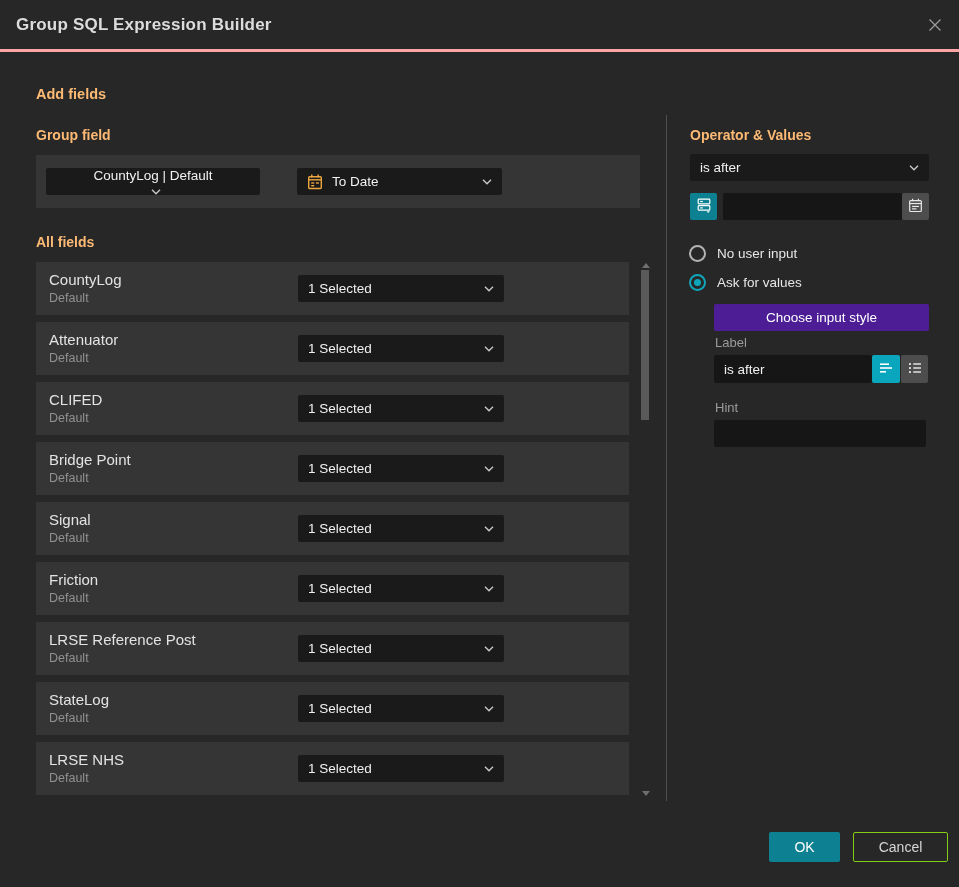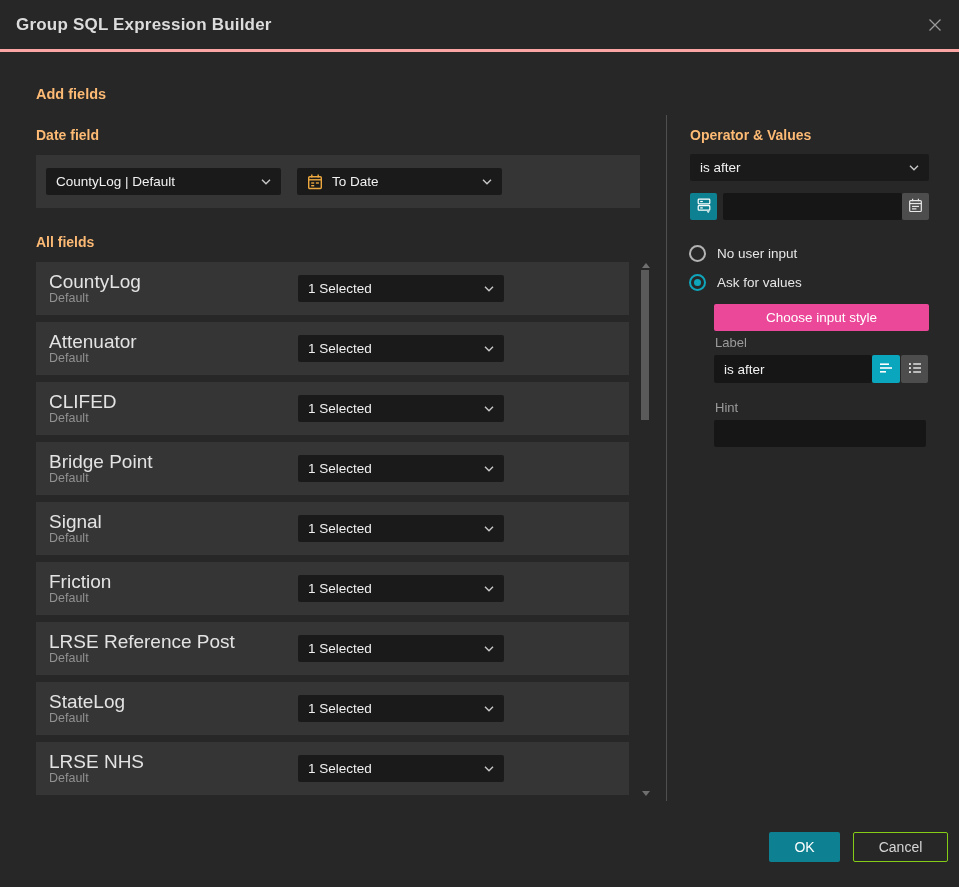--- a/index.html
+++ b/index.html
@@ -20,28 +20,28 @@
   .h-allfields { left:36px; top:234px; }
   .h-operator  { left:690px; top:127px; }
 
   
   .dropdown { background:#1a1a1a; border-radius:2px; display:flex; align-items:center; padding:0 10px; color:#f1f1f1; font-size:13.5px; cursor:pointer; height:27px; }
   .dropdown .dd-label { flex:1 1 auto; white-space:nowrap; overflow:hidden; }
   .dropdown .chev { flex:0 0 auto; margin-left:6px; display:flex; }
 
   
   .main-container { position:absolute; left:36px; top:155px; width:604px; height:53px; background:#353535; }
-  .main-field-select { position:absolute; left:10px; top:13px; width:235px; }
+  .main-field-select { position:absolute; left:10px; top:13px; width:214px;flex-direction:column; }
   .main-date-select  { position:absolute; left:261px; top:13px; width:205px; }
   .cal-amber { margin-right:9px; display:flex; }
 
   
   .fields-list { position:absolute; left:36px; top:262px; width:593px; }
   .field-row { position:relative; height:53px; margin-bottom:7px; background:#353535; }
-  .field-name { position:absolute; left:13px; top:9px; font-size:19px; color:#e3e3e3; }
+  .field-name { position:absolute; left:13px; top:9px; font-size:15px; color:#e3e3e3; }
   .field-sub  { position:absolute; left:13px; top:29px; font-size:12.5px; color:#919191; }
   .row-select { position:absolute; left:262px; top:13px; width:206px; }
 
   
   .scrollbar { position:absolute; left:640px; top:261px; width:12px; height:539px; }
   .sb-up   { position:absolute; left:2px; top:2px; width:0; height:0; border-left:4px solid transparent; border-right:4px solid transparent; border-bottom:5px solid #6f6f6f; }
   .sb-down { position:absolute; left:2px; bottom:4px; width:0; height:0; border-left:4px solid transparent; border-right:4px solid transparent; border-top:5px solid #6f6f6f; }
   .sb-thumb { position:absolute; left:1px; top:9px; width:8px; height:150px; background:#5a5a5a; cursor:pointer; }
 
   
@@ -56,21 +56,21 @@
   input.txt { background:#161616; border:none; outline:none; color:#f1f1f1; font-size:13.5px; padding:0 10px; border-radius:2px; font-family:"Liberation Sans", sans-serif; }
 
   .radio-row { position:absolute; left:689px; display:flex; align-items:center; cursor:pointer; }
   .radio-row-1 { top:245px; }
   .radio-row-2 { top:274px; }
   .radio { width:17px; height:17px; border-radius:50%; border:2px solid #b3b3b3; background:transparent; flex:0 0 auto; }
   .radio.selected { border-color:#0fa6bc; display:flex; align-items:center; justify-content:center; }
   .radio.selected::after { content:""; width:7px; height:7px; border-radius:50%; background:#0fa6bc; }
   .radio-label { margin-left:11px; font-size:13.5px; color:#e6e6e6;text-align:center; }
 
-  .choose-btn { position:absolute; left:714px; top:304px; width:215px; height:27px; background:#ec4899; color:#ffffff; font-size:13.5px; border:none; border-radius:2px; cursor:pointer; font-family:"Liberation Sans", sans-serif; }
+  .choose-btn { position:absolute; left:714px; top:304px; width:215px; height:27px; background:#4c1d95; color:#ffffff; font-size:13.5px; border:none; border-radius:2px; cursor:pointer; font-family:"Liberation Sans", sans-serif; }
 
   .sub-label { position:absolute; font-size:13px; color:#9b9b9b; }
   .lbl-label { left:715px; top:335px; }
   .lbl-hint  { left:715px; top:400px; }
 
   .label-input { position:absolute; left:714px; top:355px; width:158px; height:28px; }
   .btn-align { position:absolute; left:872px; top:355px; width:28px; height:28px; background:#0aa6bd; border-radius:2px; }
   .btn-list  { position:absolute; left:901px; top:355px; width:27px; height:28px; background:#4d4d4d; border-radius:2px; }
   .hint-input { position:absolute; left:714px; top:420px; width:212px; height:27px; }
 
@@ -88,21 +88,21 @@
     <div class="close-btn">
       <span>
         <svg viewBox="0 0 20 20" width="20" height="20">
             <path d="M4.5 4.5 L15.5 15.5 M15.5 4.5 L4.5 15.5" stroke="#9a9a9a" stroke-width="1.3" fill="none"></path>
           </svg>
       </span>
     </div>
   </div>
 
   <div class="heading h-addfields">Add fields</div>
-  <div class="heading h-mainfield">Date field</div>
+  <div class="heading h-mainfield">Group field</div>
   <div class="heading h-allfields">All fields</div>
   <div class="heading h-operator">Operator &amp; Values</div>
 
   <div class="main-container">
     <div class="dropdown main-field-select">
       <span class="dd-label">CountyLog | Default</span>
       <span class="chev">
         <svg viewBox="0 0 10 6" width="10" height="6">
             <path d="M1 .8 5 4.8 9 .8" fill="none" stroke="#c8c8c8" stroke-width="1.4"></path>
           </svg>

